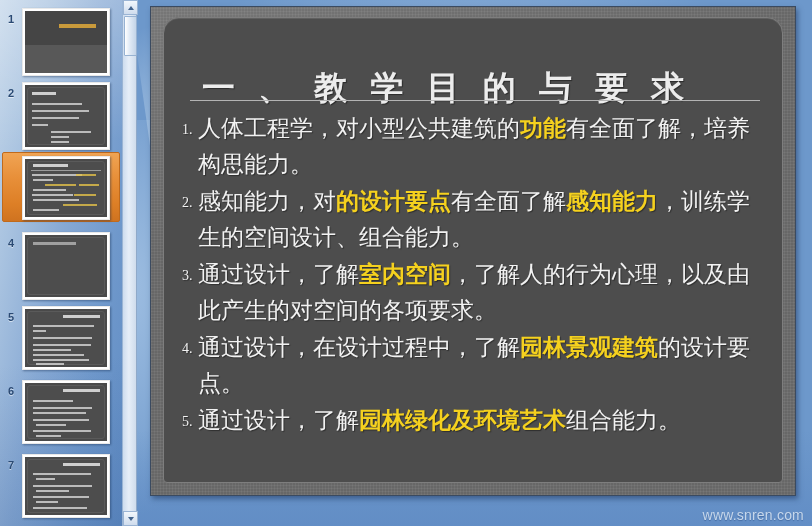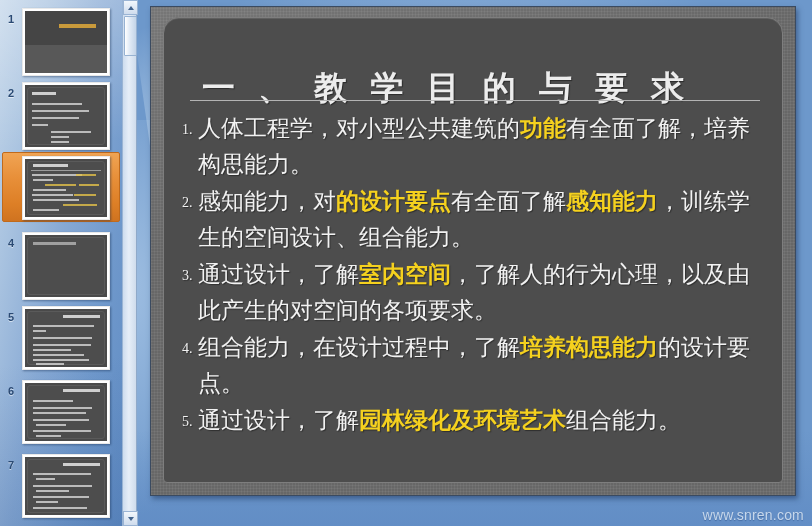--- a/index.html
+++ b/index.html
@@ -400,21 +400,21 @@
 
     <div id="slide-inner">
       <div id="slide-title">一 、 教 学 目 的 与 要 求</div>
       <div id="title-rule"></div>
 
       <div id="slide-body">
         <ol class="bullets" id="bullet-list">
             <li><span>人体工程学，对小型公共建筑的</span><span class="hl">功能</span><span>有全面了解，培养构思能力。</span></li>
             <li><span>感知能力，对</span><span class="hl">的设计要点</span><span>有全面了解</span><span class="hl">感知能力</span><span>，训练学生的空间设计、组合能力。</span></li>
             <li><span>通过设计，了解</span><span class="hl">室内空间</span><span>，了解人的行为心理，以及由此产生的对空间的各项要求。</span></li>
-            <li><span>组合能力，在设计过程中，了解</span><span class="hl">培养构思能力</span><span>的设计要点。</span></li>
+            <li><span>通过设计，在设计过程中，了解</span><span class="hl">园林景观建筑</span><span>的设计要点。</span></li>
             <li><span>通过设计，了解</span><span class="hl">园林绿化及环境艺术</span><span>组合能力。</span></li>
           </ol>
       </div>
     </div>
   </div>
 
   <div id="watermark">www.snren.com</div>
 
 </div>
 

